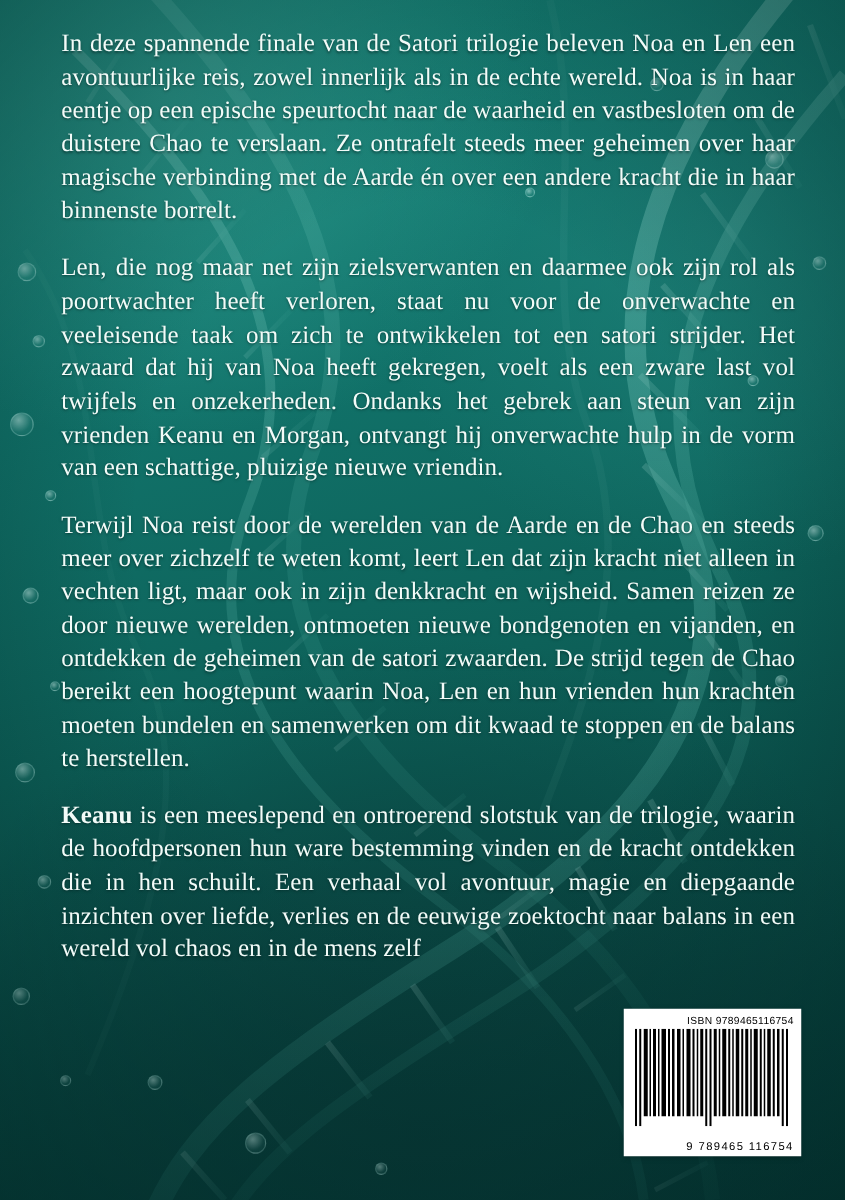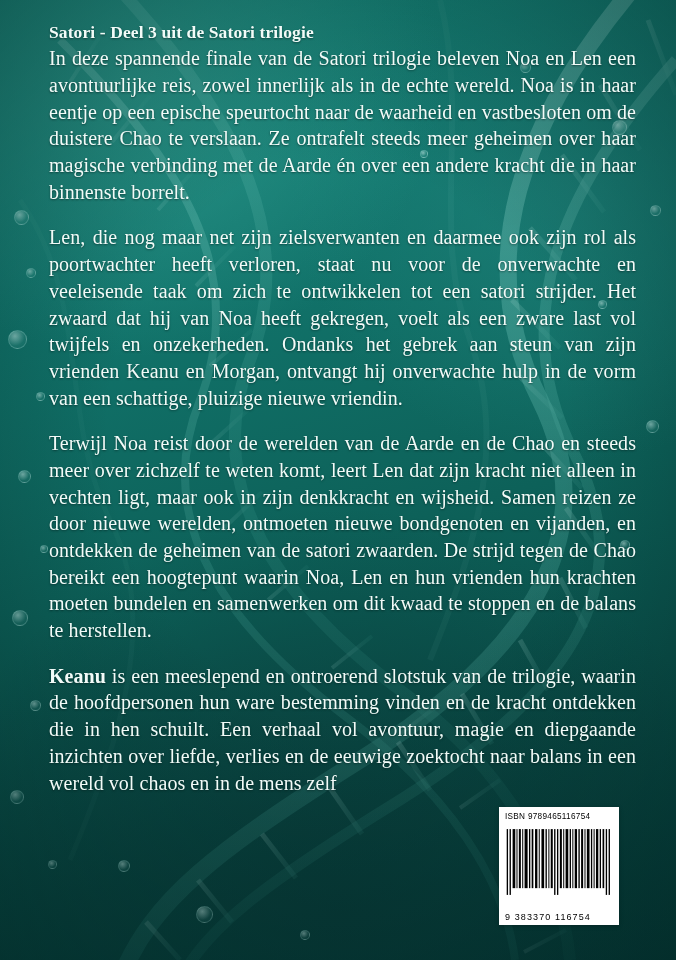--- a/index.html
+++ b/index.html
@@ -75,28 +75,28 @@
     letter-spacing: 0.05px;
     hyphens: manual;
   }
   p.para:last-of-type { margin-bottom: 0; }
   .b { font-weight: bold; }
   
   .barcode-box {
     position: absolute;
     left: 499px;
     top: 807px;
-    width: 120px;
+    width: 142px;
     height: 118px;
     background: #ffffff;
     box-sizing: border-box;
     padding: 5px 6px 3px 6px;
     display: flex;
     flex-direction: column;
-    align-items: flex-start;
+    align-items: flex-end;
     box-shadow: 0 1px 4px rgba(0,0,0,0.25);
   }
   .isbn-top {
     font-family: "Liberation Sans", sans-serif;
     font-size: 8.2px;
     color: #000;
     letter-spacing: 0.3px;
     margin-bottom: 2px;
     white-space: nowrap;
   }
@@ -209,21 +209,20 @@
     <div class="bubble" style="left:598px; top:300px; width:7px;  height:7px;"></div>
     <div class="bubble" style="left:646px; top:420px; width:11px; height:11px;"></div>
     <div class="bubble" style="left:620px; top:540px; width:8px;  height:8px;"></div>
     <div class="bubble" style="left:420px; top:150px; width:6px;  height:6px;"></div>
     <div class="bubble" style="left:520px; top:62px;  width:9px;  height:9px;"></div>
   </div>
 
   <div class="vignette"></div>
 
   <div class="text-layer">
-    <div class="blurb-title">Satori - Deel 3 uit de Satori trilogie</div>
     <p class="para">In deze spannende finale van de Satori trilogie beleven Noa en Len een avontuurlijke reis, zowel innerlijk als in de echte wereld. Noa is in haar eentje op een epische speurtocht naar de waarheid en vastbesloten om de duistere Chao te verslaan. Ze ontrafelt steeds meer geheimen over haar magische verbinding met de Aarde én over een andere kracht die in haar binnenste borrelt.</p>
     <p class="para">Len, die nog maar net zijn zielsverwanten en daarmee ook zijn rol als poortwachter heeft verloren, staat nu voor de onverwachte en veeleisende taak om zich te ontwikkelen tot een satori strijder. Het zwaard dat hij van Noa heeft gekregen, voelt als een zware last vol twijfels en onzekerheden. Ondanks het gebrek aan steun van zijn vrienden Keanu en Morgan, ontvangt hij onverwachte hulp in de vorm van een schattige, pluizige nieuwe vriendin.</p>
     <p class="para">Terwijl Noa reist door de werelden van de Aarde en de Chao en steeds meer over zichzelf te weten komt, leert Len dat zijn kracht niet alleen in vechten ligt, maar ook in zijn denkkracht en wijsheid. Samen reizen ze door nieuwe werelden, ontmoeten nieuwe bondgenoten en vijanden, en ontdekken de geheimen van de satori zwaarden. De strijd tegen de Chao bereikt een hoogtepunt waarin Noa, Len en hun vrienden hun krachten moeten bundelen en samenwerken om dit kwaad te stoppen en de balans te herstellen.</p>
     <p class="para"><span class="b">Keanu</span><span> is een meeslepend en ontroerend slotstuk van de trilogie, waarin de hoofdpersonen hun ware bestemming vinden en de kracht ontdekken die in hen schuilt. Een verhaal vol avontuur, magie en diepgaande inzichten over liefde, verlies en de eeuwige zoektocht naar balans in een wereld vol chaos en in de mens zelf</span></p>
   </div>
 
   <div class="barcode-box">
     <div class="isbn-top">ISBN 9789465116754</div>
     <div class="bars">
       <svg width="128" height="78" viewBox="0 0 128 78">
@@ -259,16 +258,16 @@
           <rect x="101.8" y="0" width="1.6" height="70"></rect>
           <rect x="105.0" y="0" width="1.2" height="70"></rect>
           <rect x="107.8" y="0" width="2.8" height="70"></rect>
           <rect x="112.2" y="0" width="1.6" height="70"></rect>
           <rect x="115.6" y="0" width="2.0" height="70"></rect>
           <rect x="119.4" y="0" width="1.6" height="78"></rect>
           <rect x="122.8" y="0" width="1.6" height="78"></rect>
         </g>
       </svg>
     </div>
-    <div class="isbn-bottom">9 383370 116754</div>
+    <div class="isbn-bottom">9 789465 116754</div>
   </div>
 
 </div>
 
 </body></html>

